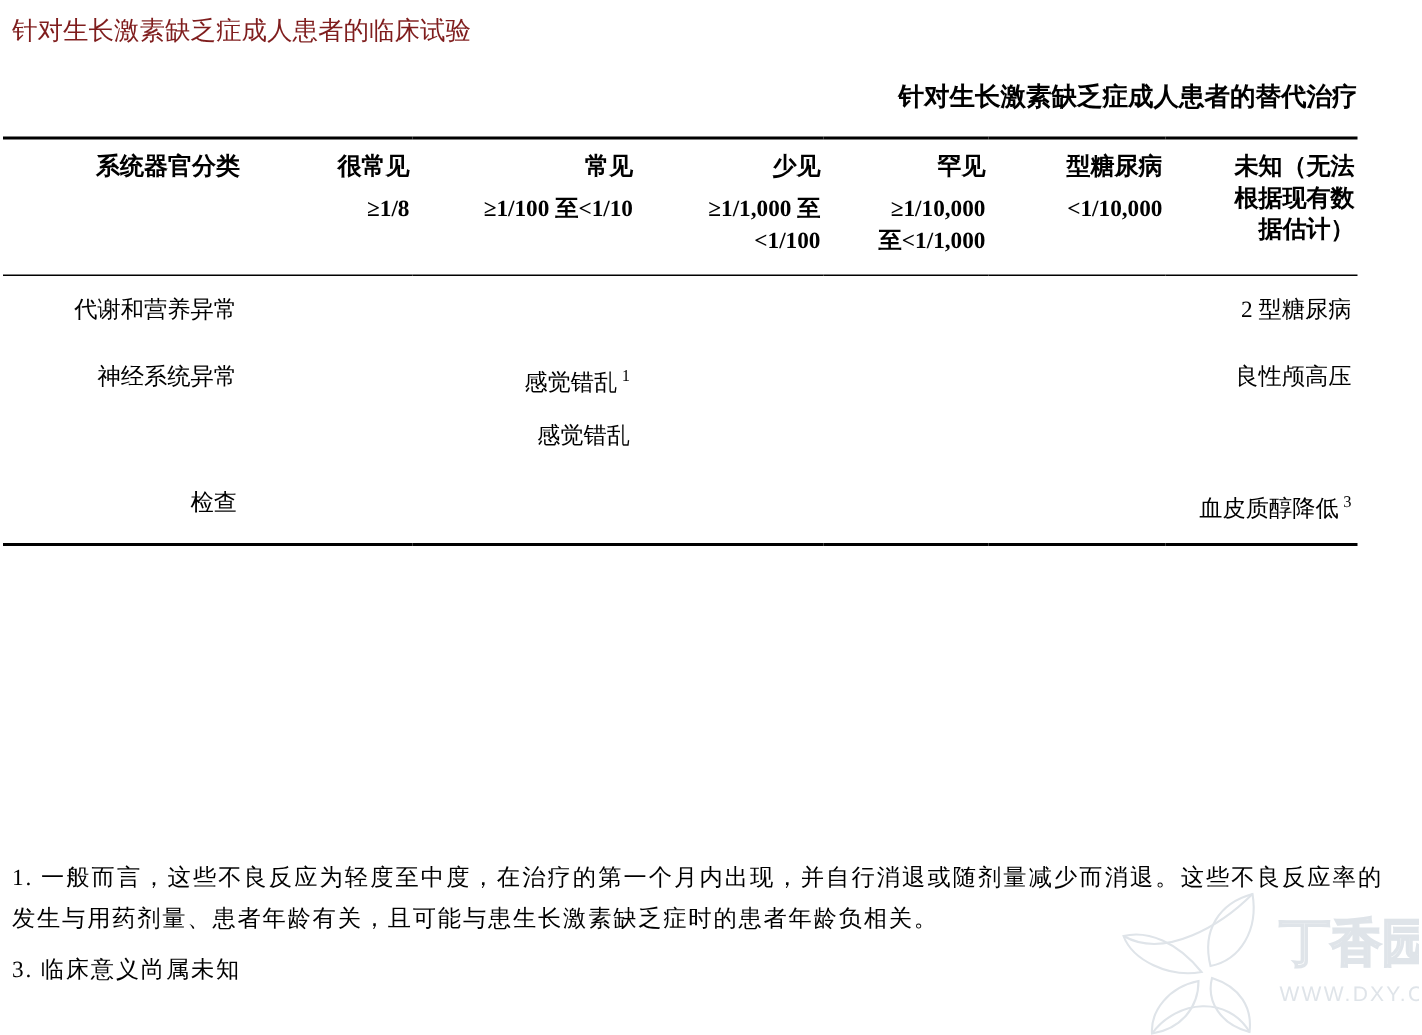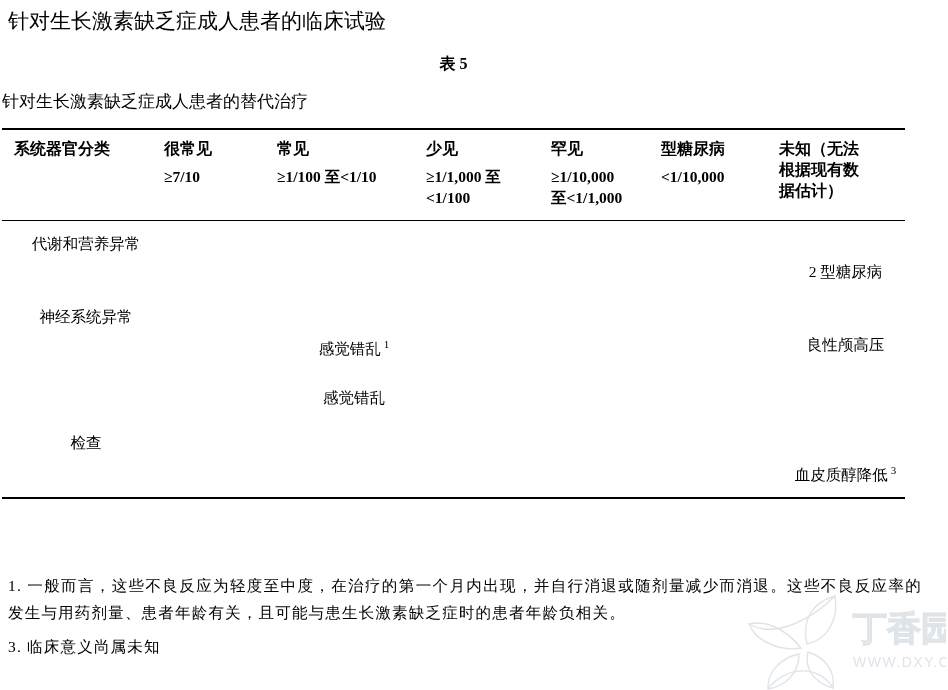--- a/index.html
+++ b/index.html
@@ -7,51 +7,51 @@
   body {
     width: 948px; height: 690px;
     background: #ffffff;
     color: #000000;
     font-family: "Liberation Serif", "DejaVu Serif", serif;
   }
   .page { position: relative; width: 948px; height: 690px; overflow: hidden; background: #fff; }
 
   .doc-heading {
     position: absolute; top: 10px; left: 8px;
-    font-size: 21px; line-height: 22px; color: #000000;
+    font-size: 17px; line-height: 22px; color: #7f1d1d;
   }
 
   .table-wrap { position: absolute; top: 54px; left: 2px; width: 903px; }
   .table-label { text-align: center; font-weight: bold; font-size: 16px; line-height: 20px; margin: 0 0 17px 0; }
-  .table-title { text-align: left; font-weight: normal; font-size: 17px; line-height: 22px; margin: 0 0 15px 0; }
+  .table-title { text-align: right; font-weight: bold; font-size: 17px; line-height: 22px; margin: 0 0 15px 0; }
 
   table.adr {
     width: 903px; border-collapse: collapse; table-layout: fixed;
     border-top: 2px solid #000; border-bottom: 2px solid #000;
   }
   table.adr thead th {
     border-bottom: 1.5px solid #000;
     vertical-align: top;
     font-weight: bold;
     padding: 8px 2px 12px 2px;
-    text-align: left;
+    text-align: right;
   }
-  table.adr thead th.c0 { text-align: left; padding-left: 12px; }
+  table.adr thead th.c0 { text-align: right; padding-left: 12px; }
   th .label { font-size: 16px; line-height: 21px; white-space: pre-line; }
   th .freq  { font-size: 15.5px; line-height: 21px; margin-top: 7px; white-space: pre-line; }
   th .freq:empty { display: none; }
 
   table.adr tbody td {
     vertical-align: top;
     font-size: 15.5px; line-height: 21px;
     padding: 12px 4px 12px 13px;
-    text-align: center;
+    text-align: right;
   }
   table.adr tbody td.cat { padding-left: 12px; }
-  .entry { margin-bottom: 14px; margin-top: 28px; }
+  .entry { margin-bottom: 14px; }
   .entry:last-child { margin-bottom: 0; }
   sup { font-size: 11px; margin-left: 3px; }
 
   .footnotes { position: absolute; top: 572px; left: 8px; width: 914px; }
   .footnotes p {
     margin: 0 0 7px 0;
     font-size: 15.5px; line-height: 27px;
     text-align: justify;
     letter-spacing: 1.2px;
   }
@@ -60,42 +60,41 @@
   .watermark { position: absolute; right: 2px; bottom: -2px; width: 205px; height: 98px; }
 </style>
 </head>
 <body>
 
 <div class="page">
 
   <div class="doc-heading">针对生长激素缺乏症成人患者的临床试验</div>
 
   <div class="table-wrap">
-    <div class="table-label">表 5</div>
     <div class="table-title">针对生长激素缺乏症成人患者的替代治疗</div>
 
     <table class="adr">
       <colgroup>
         <col style="width:160px">
           <col style="width:113px">
           <col style="width:149px">
         <col style="width:125px">
           <col style="width:110px">
           <col style="width:118px">
         <col style="width:128px">
       </colgroup>
       <thead>
         <tr>
           <th class="c0">
             <div class="label">系统器官分类</div>
 
           </th>
           <th class="c1">
             <div class="label">很常见</div>
-            <div class="freq">≥7/10</div>
+            <div class="freq">≥1/8</div>
           </th>
           <th class="c2">
             <div class="label">常见</div>
             <div class="freq">≥1/100 至&lt;1/10</div>
           </th>
           <th class="c3">
             <div class="label">少见</div>
             <div class="freq">≥1/1,000 至
 &lt;1/100</div>
           </th>

